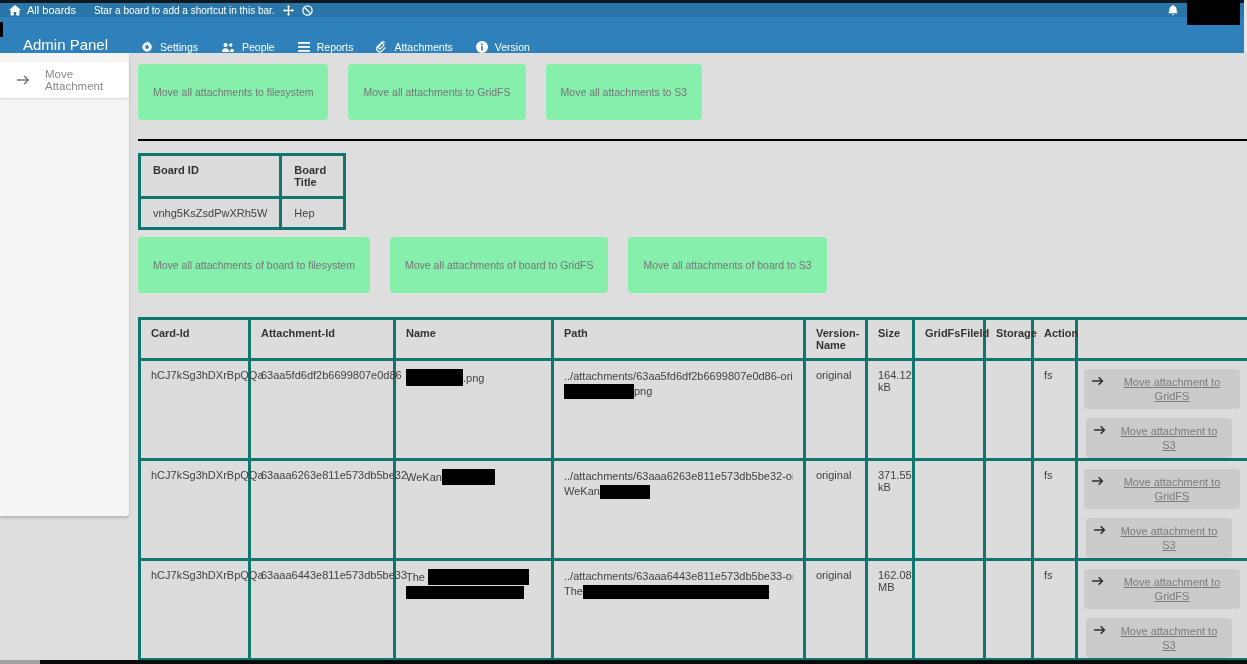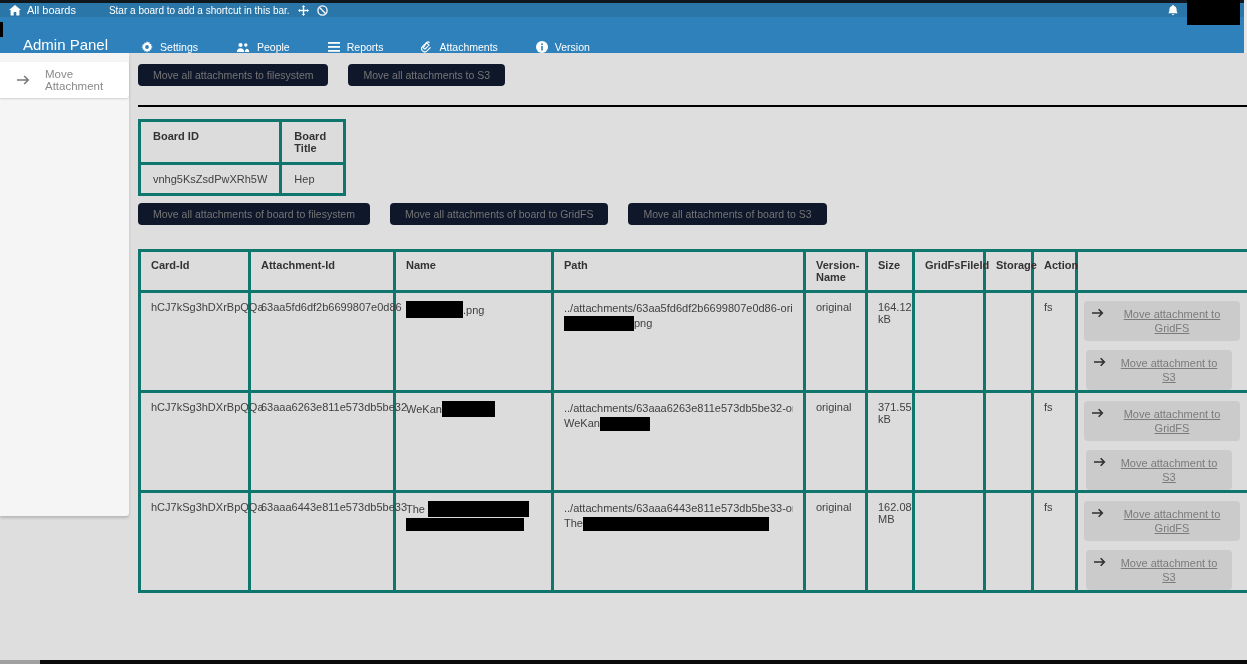--- a/index.html
+++ b/index.html
@@ -6,43 +6,43 @@
   html,body { width:1247px; height:664px; overflow:hidden;
     font-family:"Liberation Sans", sans-serif; background:#dedede; }
   .header-bg { background:#e7e7e7; width:1247px; position:relative; }
   .header { width:1244px; }
   .top-strip { height:3px; background:#10171d; }
   .black-notch { position:absolute; left:0; top:22px; width:3px; height:15px; background:#000; z-index:5; }
 
   
   .navbar1 { height:14px; background:#2a76a8; display:flex; align-items:center; color:#fff; position:relative; }
   .nav-left { display:flex; align-items:center; gap:6px; padding-left:9px; font-size:11px; cursor:pointer; }
-  .star-hint { display:flex; align-items:center; gap:8px; margin-left:33px; font-size:10px; }
+  .star-hint { display:flex; align-items:center; gap:8px; margin-left:18px; font-size:10px; }
   .nav-right { margin-left:auto; display:flex; align-items:center; }
   .bell-wrap { padding:0 8px; cursor:pointer; }
   .avatar-redact { width:53px; height:31px; background:#000; margin-right:4px; margin-top:-2px; cursor:pointer; }
 
   
   .navbar2 { height:36px; background:#2e81ba; display:flex; align-items:flex-end; color:#fff; }
   .admin-title { font-size:15px; padding-left:23px; }
-  .tabs { display:flex; align-items:center; margin-left:33px; gap:38px; }
+  .tabs { display:flex; align-items:center; margin-left:33px; gap:23px; }
   .tab { display:flex; align-items:center; gap:7px; font-size:10.5px; cursor:pointer; }
 
   
   .layout { display:flex; align-items:flex-start; height:474px; }
   .sidebar { width:129px; height:463px; background:#f5f5f5; flex:0 0 auto;
     box-shadow:0 2px 3px rgba(0,0,0,.18); border-radius:0 0 3px 0; }
   .sidebar-item { margin-top:9px; height:36px; background:#fff; display:flex; align-items:center;
     gap:15px; padding-left:17px; font-size:11.5px; color:#8a8a8a;
     box-shadow:0 1px 2px rgba(0,0,0,.15); border-radius:0 3px 3px 0; cursor:pointer; }
   .main { flex:1; padding:11px 0 0 9px; min-width:0; }
 
   
-  .btn { display:inline-block; background:#0f172a; color:#757575; font-size:10.5px;
-    padding:5px 15px; border:none; border-radius:4px; cursor:pointer;
+  .btn { display:inline-block; background:#86efac; color:#757575; font-size:10.5px;
+    padding:22px 15px; border:none; border-radius:4px; cursor:pointer;
     font-family:"Liberation Sans", sans-serif; }
   .btn-row { display:flex; gap:20px; }
   .rule { height:2px; background:#000; margin:19px 0 12px 0; }
 
   
   table { border-collapse:collapse; background:#dcdcdc; }
   th, td { border:3px solid #0f766e; text-align:left; vertical-align:top;
     font-size:11px; color:#414141; padding:8px 10px; }
   th { font-weight:bold; color:#333; }
   .board-table { margin-bottom:7px; }
@@ -195,20 +195,21 @@
           </svg>
       </span>
       <span>Move Attachment</span>
     </div>
   </div>
 
   <div class="main">
 
     <div class="btn-row">
       <button class="btn">Move all attachments to filesystem</button>
+      <button class="btn">Move all attachments to GridFS</button>
       <button class="btn">Move all attachments to S3</button>
     </div>
 
     <div class="rule"></div>
 
     <table class="board-table">
       <tbody>
           <tr>
         <th class="c1">Board ID</th>
         <th class="c2">Board Title</th>

